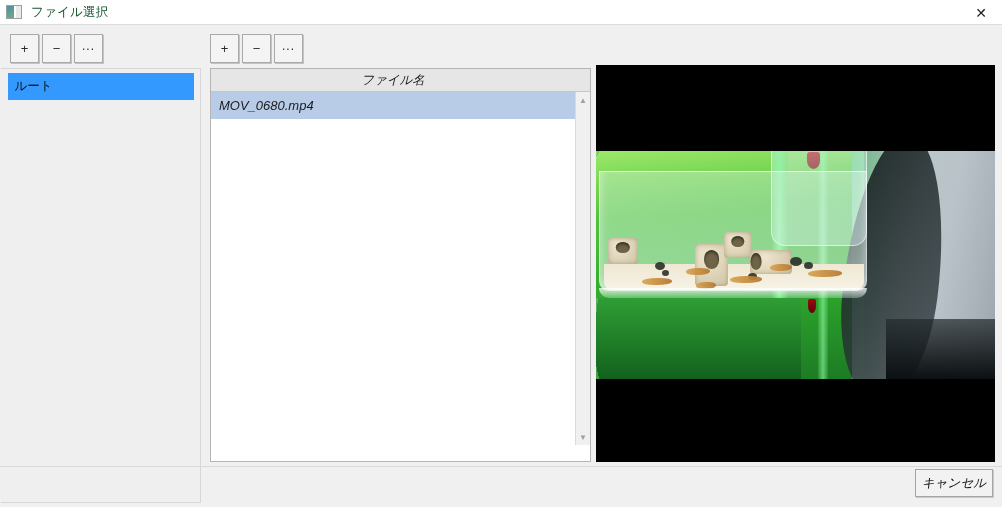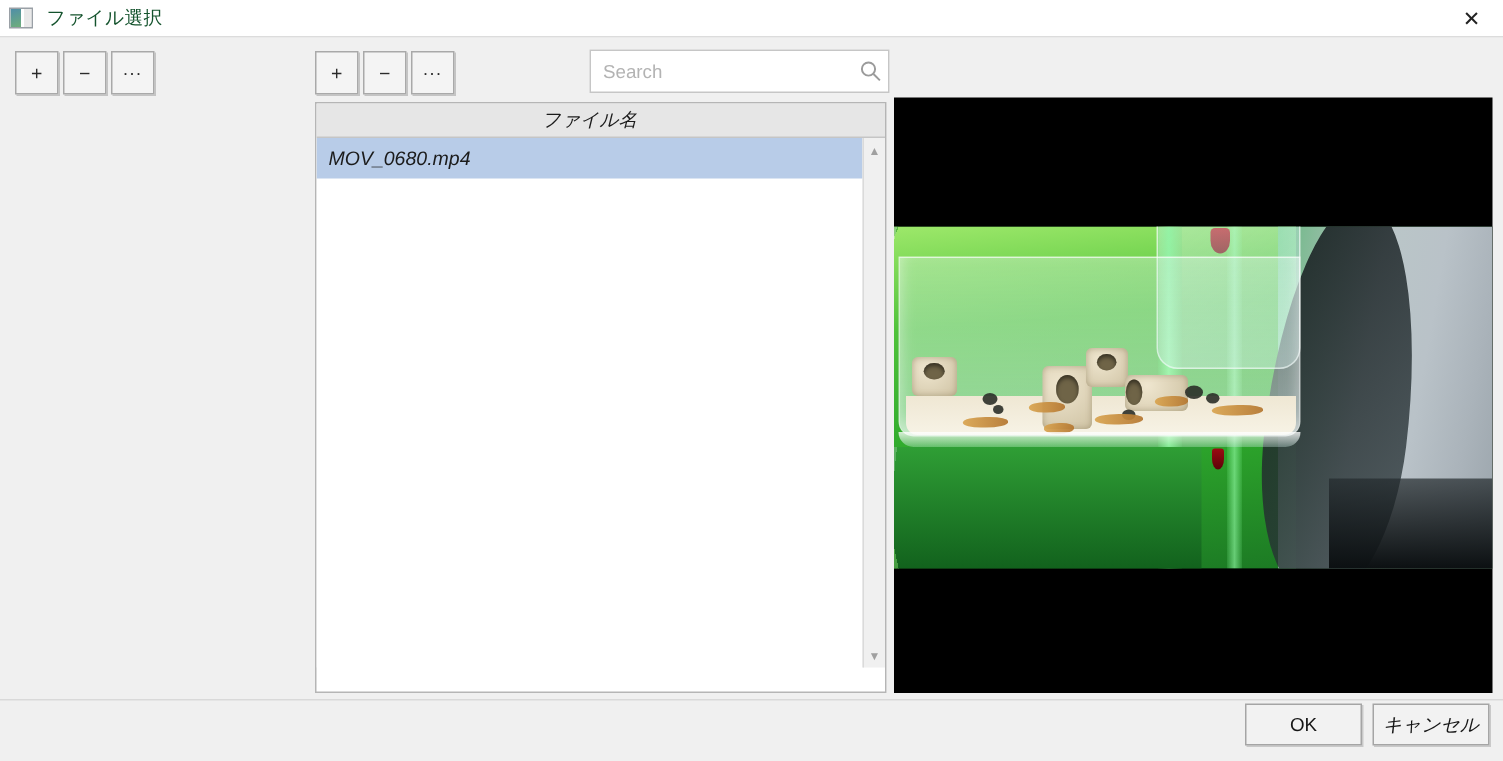--- a/index.html
+++ b/index.html
@@ -337,30 +337,26 @@
   </div>
 
   <div class="tool-btn" style="left:10px; top:34px;">+</div>
   <div class="tool-btn" style="left:42px; top:34px;">−</div>
   <div class="tool-btn dots" style="left:74px; top:34px;">...</div>
 
   <div class="tool-btn" style="left:210px; top:34px;">+</div>
   <div class="tool-btn" style="left:242px; top:34px;">−</div>
   <div class="tool-btn dots" style="left:274px; top:34px;">...</div>
 
-  <div class="searchbox">
-    <input type="text" placeholder="Search" style="">
-    <span class="search-icon">
-      <svg width="15" height="15" viewBox="0 0 15 15" aria-hidden="true">
-        <circle cx="6" cy="6" r="4.4" fill="none" stroke="#9b9b9b" stroke-width="1.3"></circle>
-        <line x1="9.3" y1="9.3" x2="13.6" y2="13.6" stroke="#9b9b9b" stroke-width="1.3"></line>
-      </svg>
-    </span>
+
+  <div class="tree-panel">
+    <div class="tree-item selected">
+      <span>ルート</span>
+    </div>
   </div>
-
 
   <div class="filelist">
     <div class="filelist-header">ファイル名</div>
     <div class="filelist-body">
       <div class="file-row selected">
         <span>MOV_0680.mp4</span>
       </div>
       <div class="scrollbar">
         <div class="scroll-arrow up">▲</div>
         <div class="scroll-arrow down">▼</div>
@@ -404,16 +400,15 @@
         <div class="shrimp" style="left:208px; top:98px; width:34px;"></div>
         <div class="shrimp" style="left:96px; top:110px; width:20px;"></div>
       </div>
       <div class="vf-shelf"></div>
       <div class="vf-lower-plants"></div>
       <div class="vf-red-bot"></div>
     </div>
   </div>
 
   <div class="footer-sep"></div>
-  <div class="dlg-btn" id="ok-button">OK</div>
   <div class="dlg-btn" id="cancel-button">キャンセル</div>
 
 </div>
 
 </body></html>

